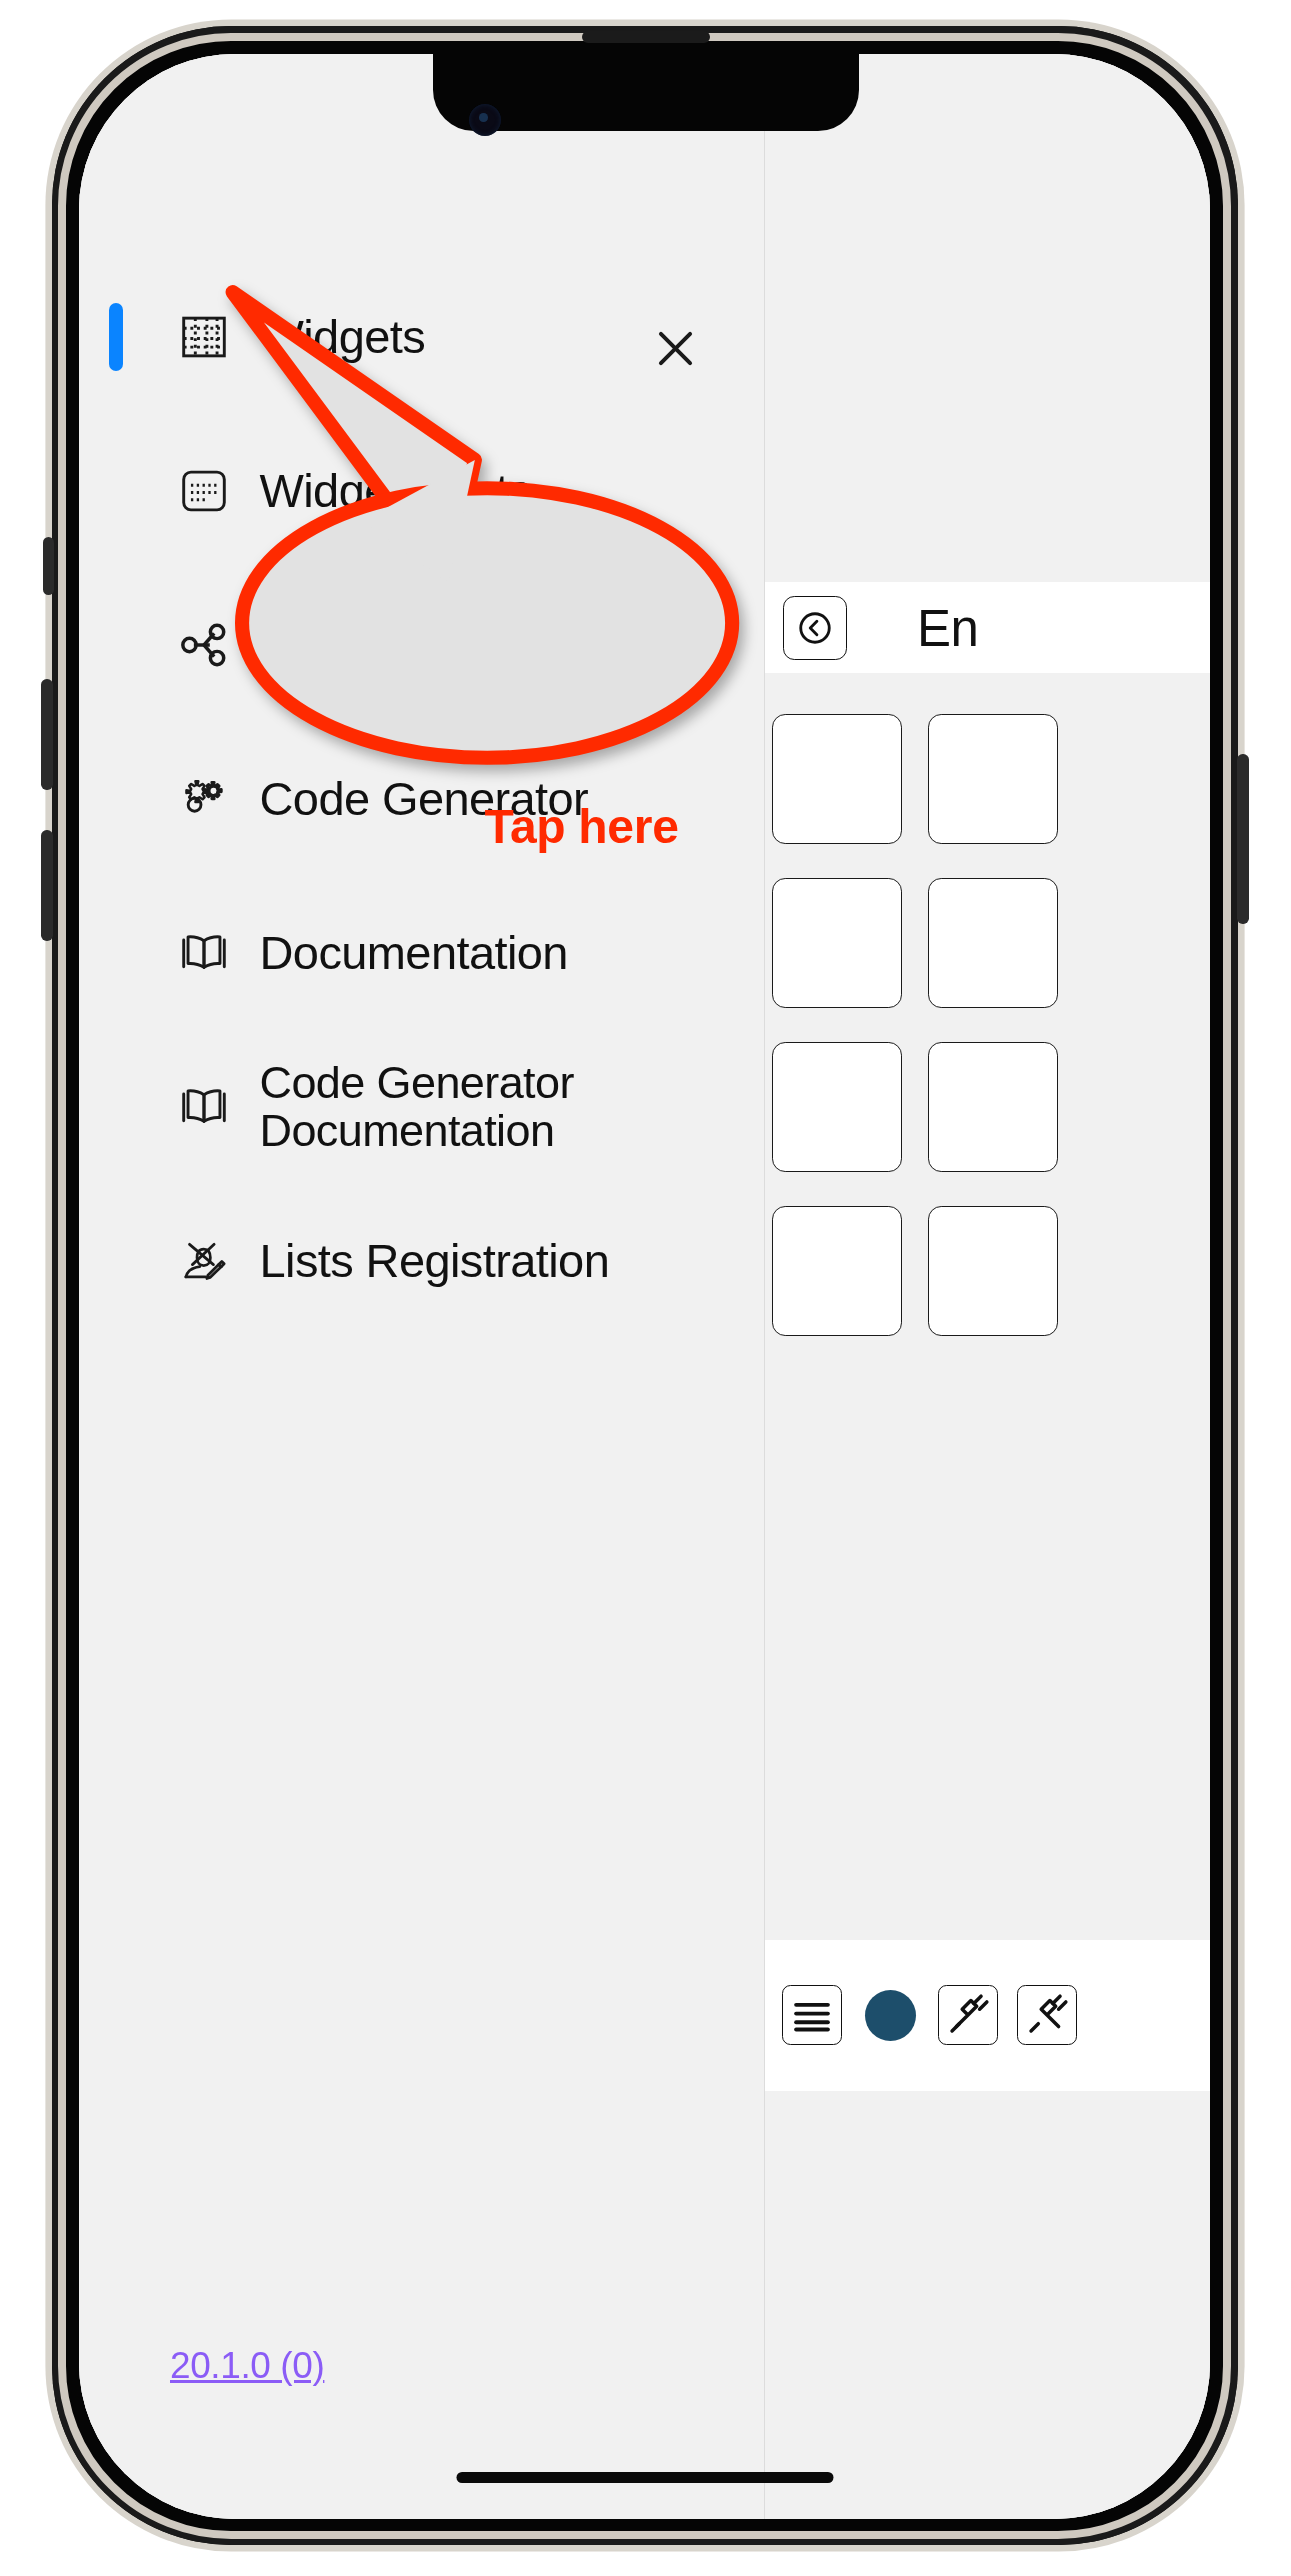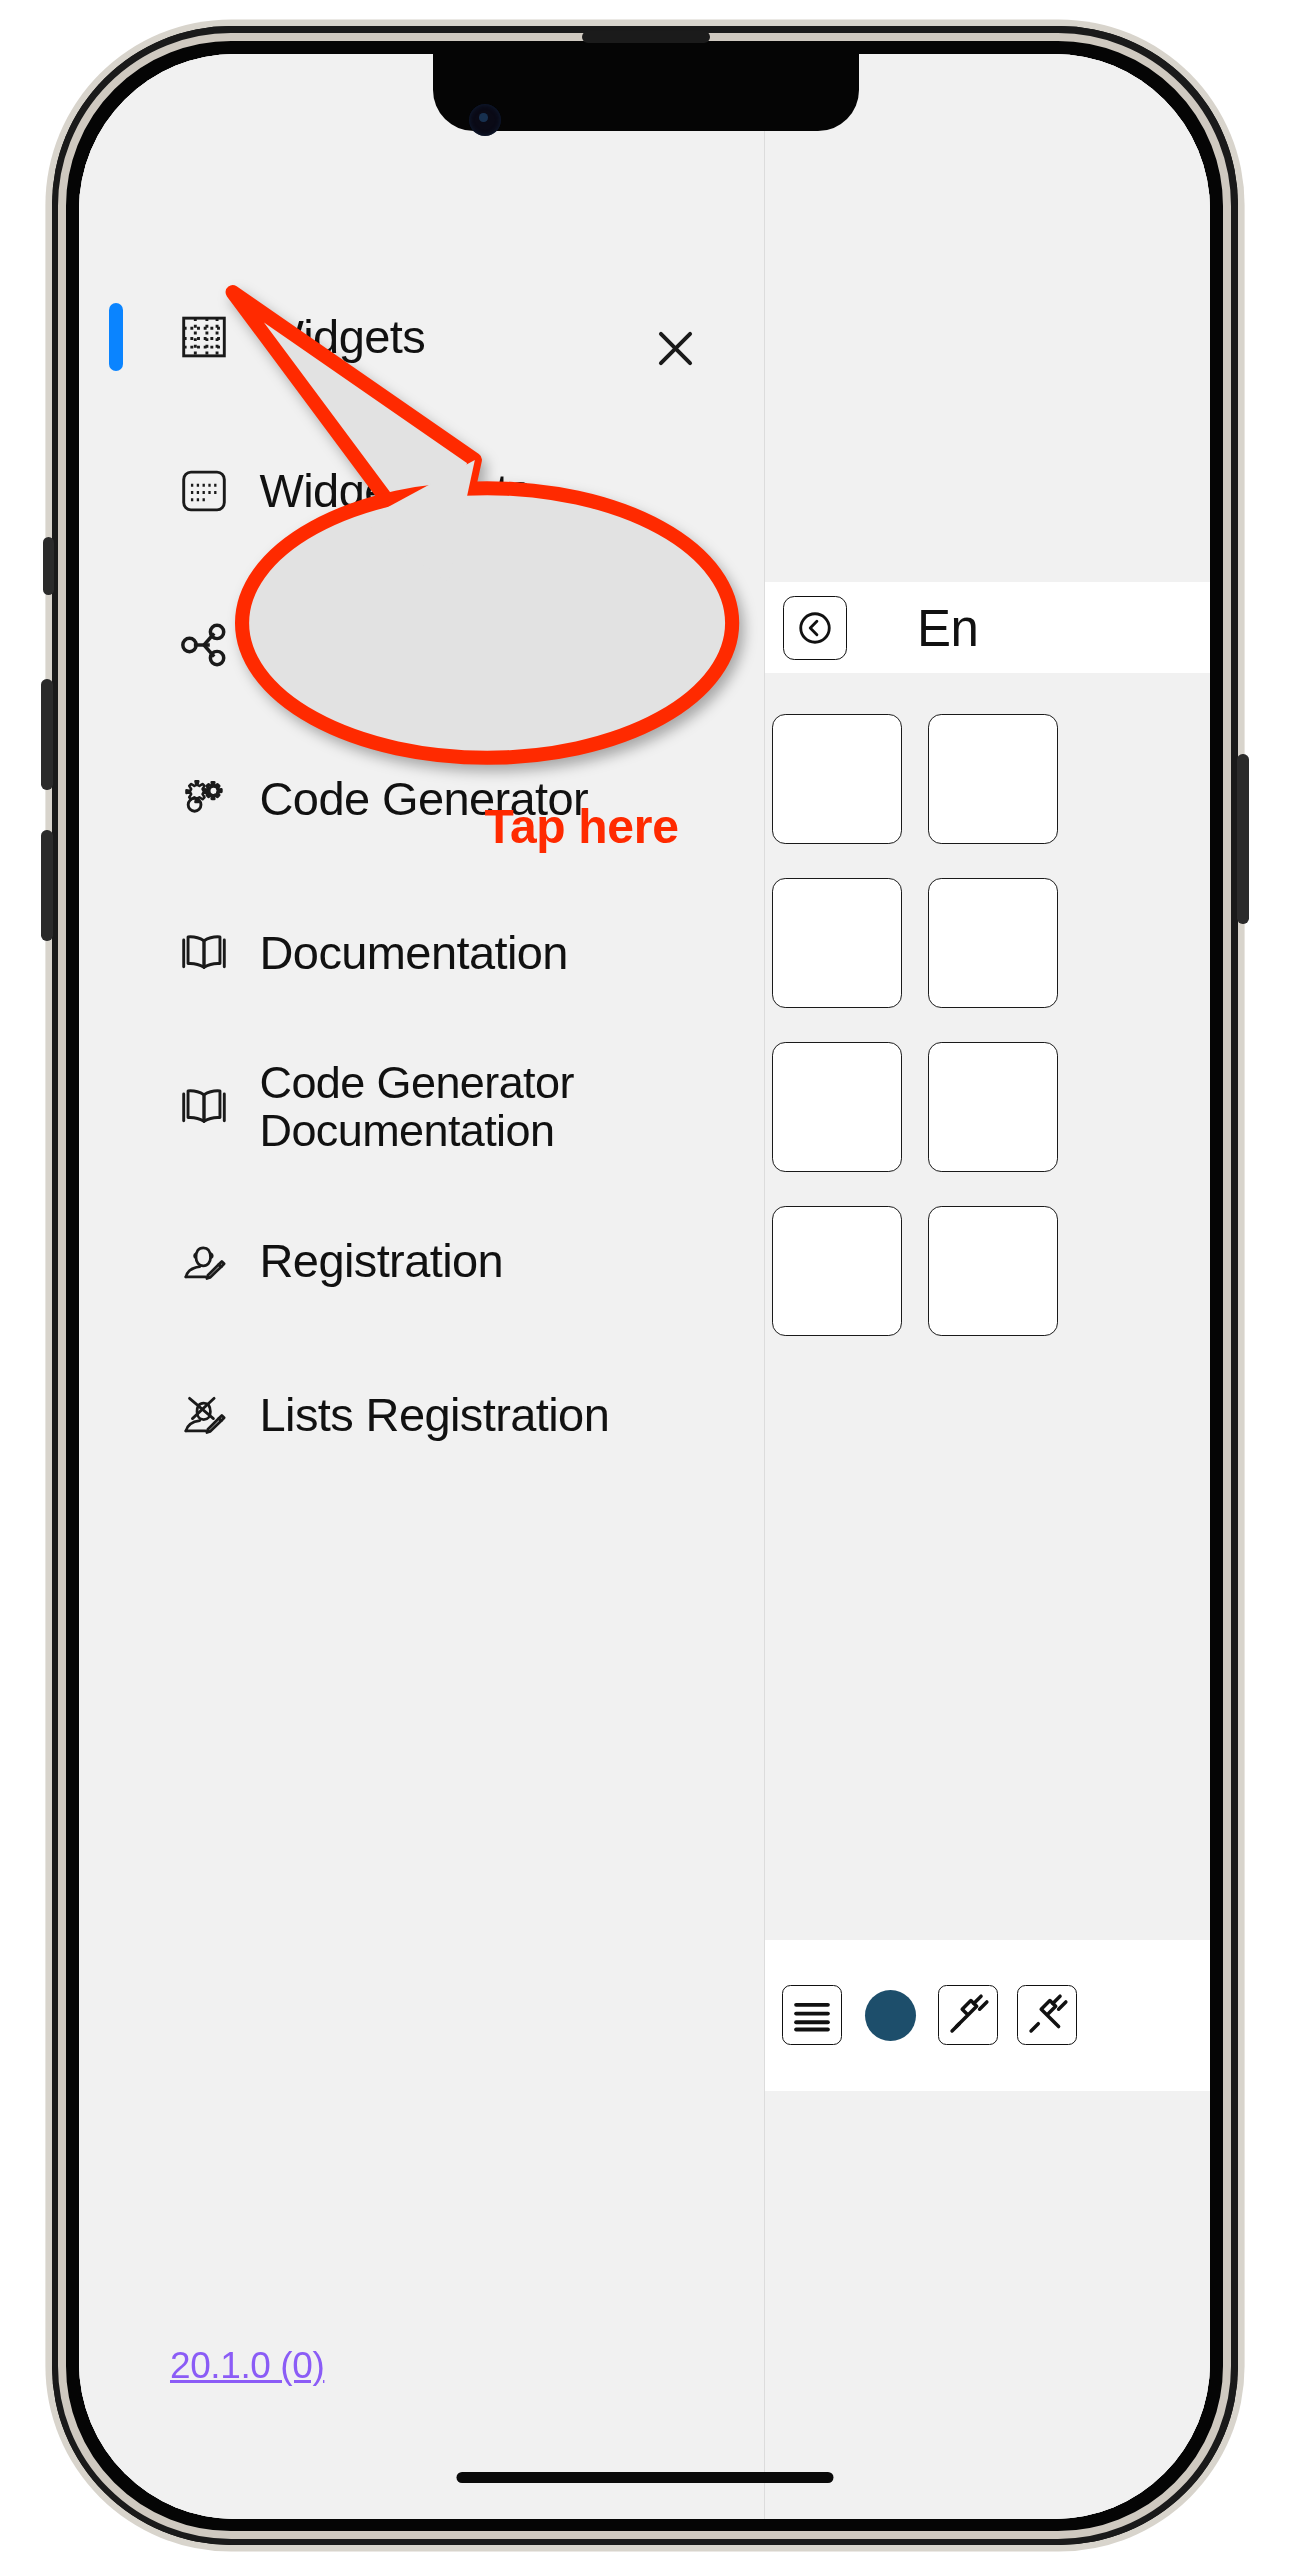--- a/index.html
+++ b/index.html
@@ -291,34 +291,20 @@
                 <path d="M20 11.5c3.6-2.2 7.3-2.9 11-2.6v18.4c-3.7-.3-7.4.4-11 2.6z"></path>
                 <line x1="20" y1="11.5" x2="20" y2="29.9"></line>
                 <path d="M6 11v18.5"></path>
                 <path d="M34 11v18.5"></path>
               </svg>
             </div>
             <div class="mi-label two-line">Code Generator
 Documentation</div>
           </div>
 
-          <div class="menu-item">
-            <div class="mi-icon">
-              <svg viewBox="0 0 40 40" fill="none" stroke="#1a1a1a" stroke-width="1.9" stroke-linejoin="round" stroke-linecap="round">
-                <path d="M14.5 17.5c0-4.2 1.6-6.6 5-6.6s5 2.4 5 6.6c0 3.2-1.9 5.9-5 5.9s-5-2.7-5-5.9z"></path>
-                <path d="M14.3 15.2c-.9.4-1.1 1.6-.2 2.3"></path>
-                <path d="M24.9 15.2c.9.4 1.1 1.6.2 2.3"></path>
-                <path d="M7.5 31c1-4.2 5-6.6 9.6-7.2"></path>
-                <line x1="7.5" y1="31" x2="21" y2="31"></line>
-                <path d="M24.2 31.3l-2.2.8.7-2.3 7.6-7.5 1.6 1.6z"></path>
-                <path d="M30.3 22.3l2-2 1.6 1.6-2 2z"></path>
-              </svg>
-            </div>
-            <div class="mi-label">Registration</div>
-          </div>
 
           <div class="menu-item">
             <div class="mi-icon">
               <svg viewBox="0 0 40 40" fill="none" stroke="#1a1a1a" stroke-width="1.9" stroke-linejoin="round" stroke-linecap="round">
                 <path d="M15.2 17.8c0-3.9 1.5-6 4.6-6s4.6 2.1 4.6 6c0 3-1.8 5.4-4.6 5.4s-4.6-2.4-4.6-5.4z"></path>
                 <path d="M7.5 31c1-4.2 5-6.6 9.6-7.2"></path>
                 <line x1="7.5" y1="31" x2="21" y2="31"></line>
                 <path d="M24.2 31.3l-2.2.8.7-2.3 7.6-7.5 1.6 1.6z"></path>
                 <path d="M30.3 22.3l2-2 1.6 1.6-2 2z"></path>
                 <line x1="10" y1="8.5" x2="26.5" y2="22.5"></line>

